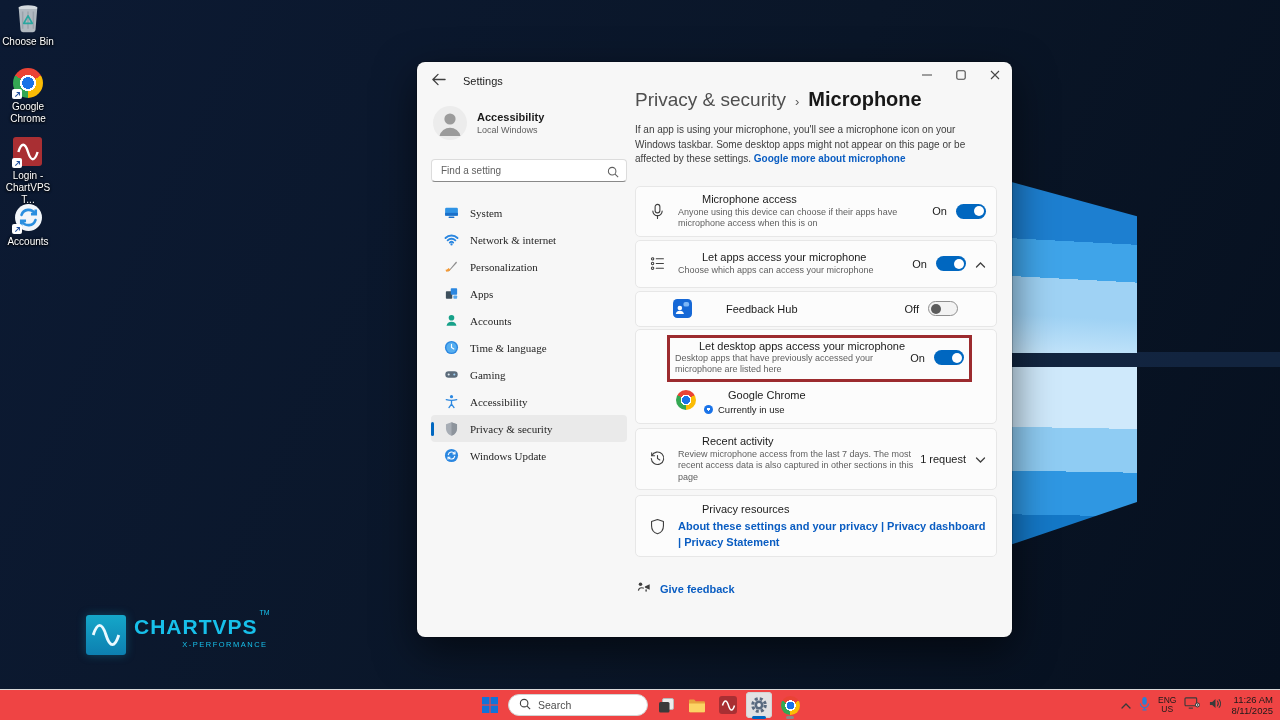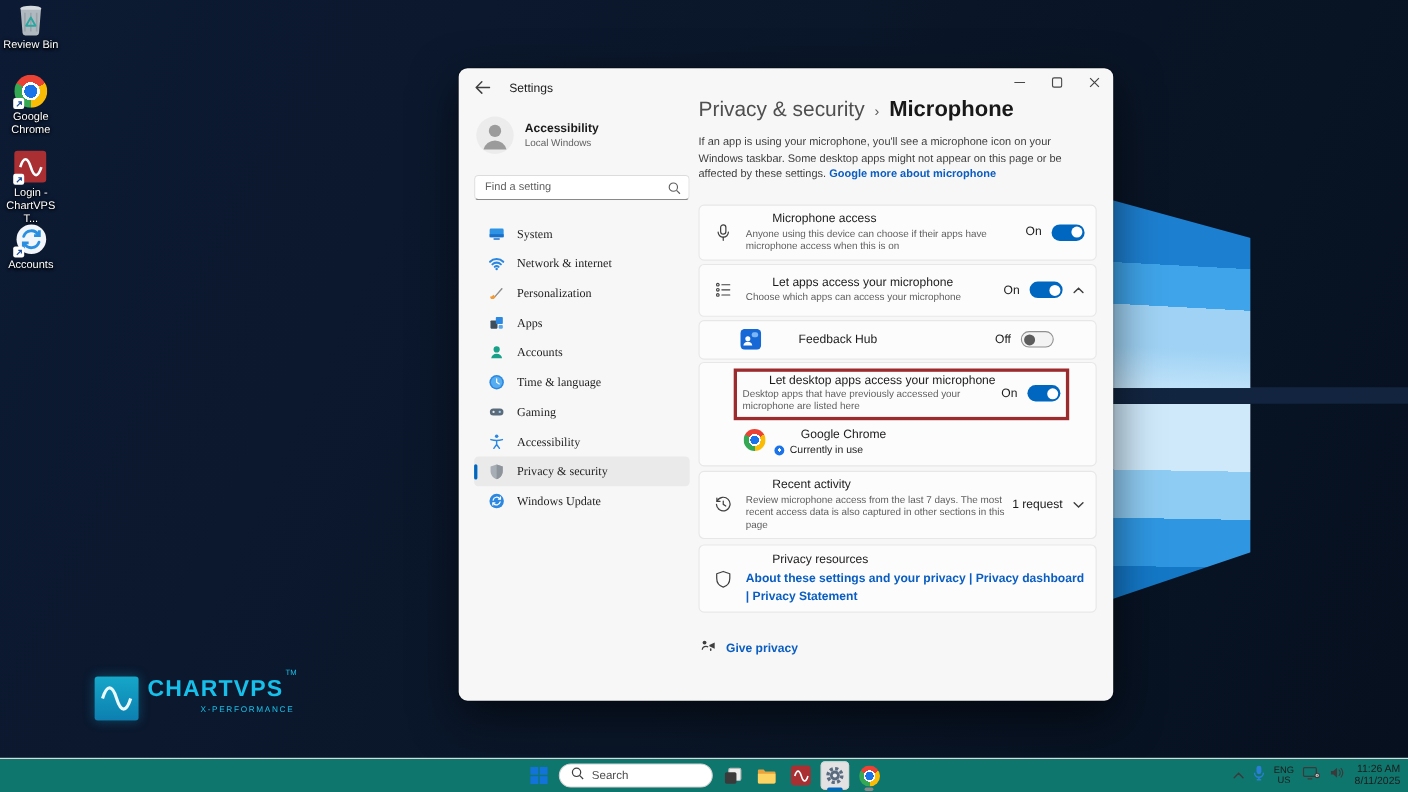--- a/index.html
+++ b/index.html
@@ -97,21 +97,21 @@
   .chrome-row .cicon { width:20px; height:20px; flex:none; margin-right:8px; margin-top:1px; }
   .status-line { display:flex; align-items:center; gap:5px; margin-top:3px; }
   .info-dot { width:9px; height:9px; border-radius:50%; flex:none;
       background:radial-gradient(circle at 50% 45%,#fff 0 22%,#1a73e8 23%); }
   .status-txt { font-size:9.5px; color:#1b1b1b; }
   .plinks { font-size:11px; font-weight:bold; color:#0a5dc2; line-height:16px; max-width:322px; margin-top:3px; }
   .give { display:flex; align-items:center; gap:9px; margin-top:23px; padding-left:2px; }
   .give .glabel { font-size:11px; font-weight:bold; color:#0a5dc2; cursor:pointer; }
 
   
-  .taskbar { position:absolute; left:0; bottom:0; width:1280px; height:31px; background:#0f766e;
+  .taskbar { position:absolute; left:0; bottom:0; width:1280px; height:31px; background:#ef4444;
       border-top:1px solid #d9d9d9; }
   .tb-center { position:absolute; left:50%; top:0; height:100%; transform:translateX(-50%);
       display:flex; align-items:center; gap:5px; }
   .tb-btn { position:relative; width:26px; height:26px; border-radius:4px; display:flex;
       align-items:center; justify-content:center; cursor:pointer; }
   .tb-btn.active { background:#e2e2e3; box-shadow:inset 0 0 0 1px #d4d4d4; }
   .tb-btn.active::after { content:""; position:absolute; bottom:-1px; left:6px; width:14px; height:3px;
       border-radius:2px; background:#0067c0; }
   .tb-btn.running::after { content:""; position:absolute; bottom:-1px; left:9px; width:8px; height:3px;
       border-radius:2px; background:#8a8a8a; }
@@ -136,21 +136,21 @@
 
   <div class="dicon" style="left:0;top:3px">
     <div class="art">
       <svg width="26" height="30" viewBox="0 0 24 28">
         <ellipse cx="12" cy="4.6" rx="9" ry="2.6" fill="#d4dade"></ellipse>
         <path d="M3.4 5.5h17.2L19 25.3a2.3 2.3 0 0 1-2.3 2H7.3a2.3 2.3 0 0 1-2.3-2z" fill="#b1b9c0"></path>
         <path d="M7 8v16M12 8v16M17 8v16" stroke="#9aa3ab" stroke-width="1.4"></path>
         <path d="M12 12l4 7H8z" fill="none" stroke="#2aa7a0" stroke-width="1.6" stroke-linejoin="round"></path>
       </svg>
     </div>
-    <div class="lbl">Review Bin</div>
+    <div class="lbl">Choose Bin</div>
   </div>
 
   <div class="dicon" style="left:0;top:68px">
     <div class="art">
       <div class="chrome-ball" style="width:30px;height:30px"></div>
       <span class="sc">
         <svg width="7" height="7" viewBox="0 0 8 8">
             <path d="M1.5 6.5L6 2M3 1.8h3.2V5" stroke="#1f4f9e" stroke-width="1.2" fill="none"></path>
           </svg>
       </span>
@@ -515,21 +515,21 @@
 
     <div class="give">
       <span>
         <svg width="14" height="14" viewBox="0 0 16 16">
             <circle cx="4" cy="4.8" r="2" fill="#3f3f3f"></circle>
             <path d="M1.6 12.2c.2-2.1 1.7-3.4 4-3.4.9 0 1.6.2 2.2.5" fill="none" stroke="#3f3f3f" stroke-width="1.3"></path>
             <path d="M9 7.4l5.5-2.6v6.3L9 8.5z" fill="#3f3f3f"></path>
             <rect x="9.6" y="10.6" width="1.6" height="2.8" rx=".7" fill="#3f3f3f"></rect>
           </svg>
       </span>
-      <span class="glabel">Give privacy</span>
+      <span class="glabel">Give feedback</span>
     </div>
   </div>
 </div>
 
 <div class="taskbar">
   <div class="tb-center">
     <span class="tb-btn">
       <svg width="16" height="16" viewBox="0 0 16 16">
           <rect width="7.4" height="7.4" fill="#1273d8"></rect>
           <rect x="8.6" width="7.4" height="7.4" fill="#1273d8"></rect>

